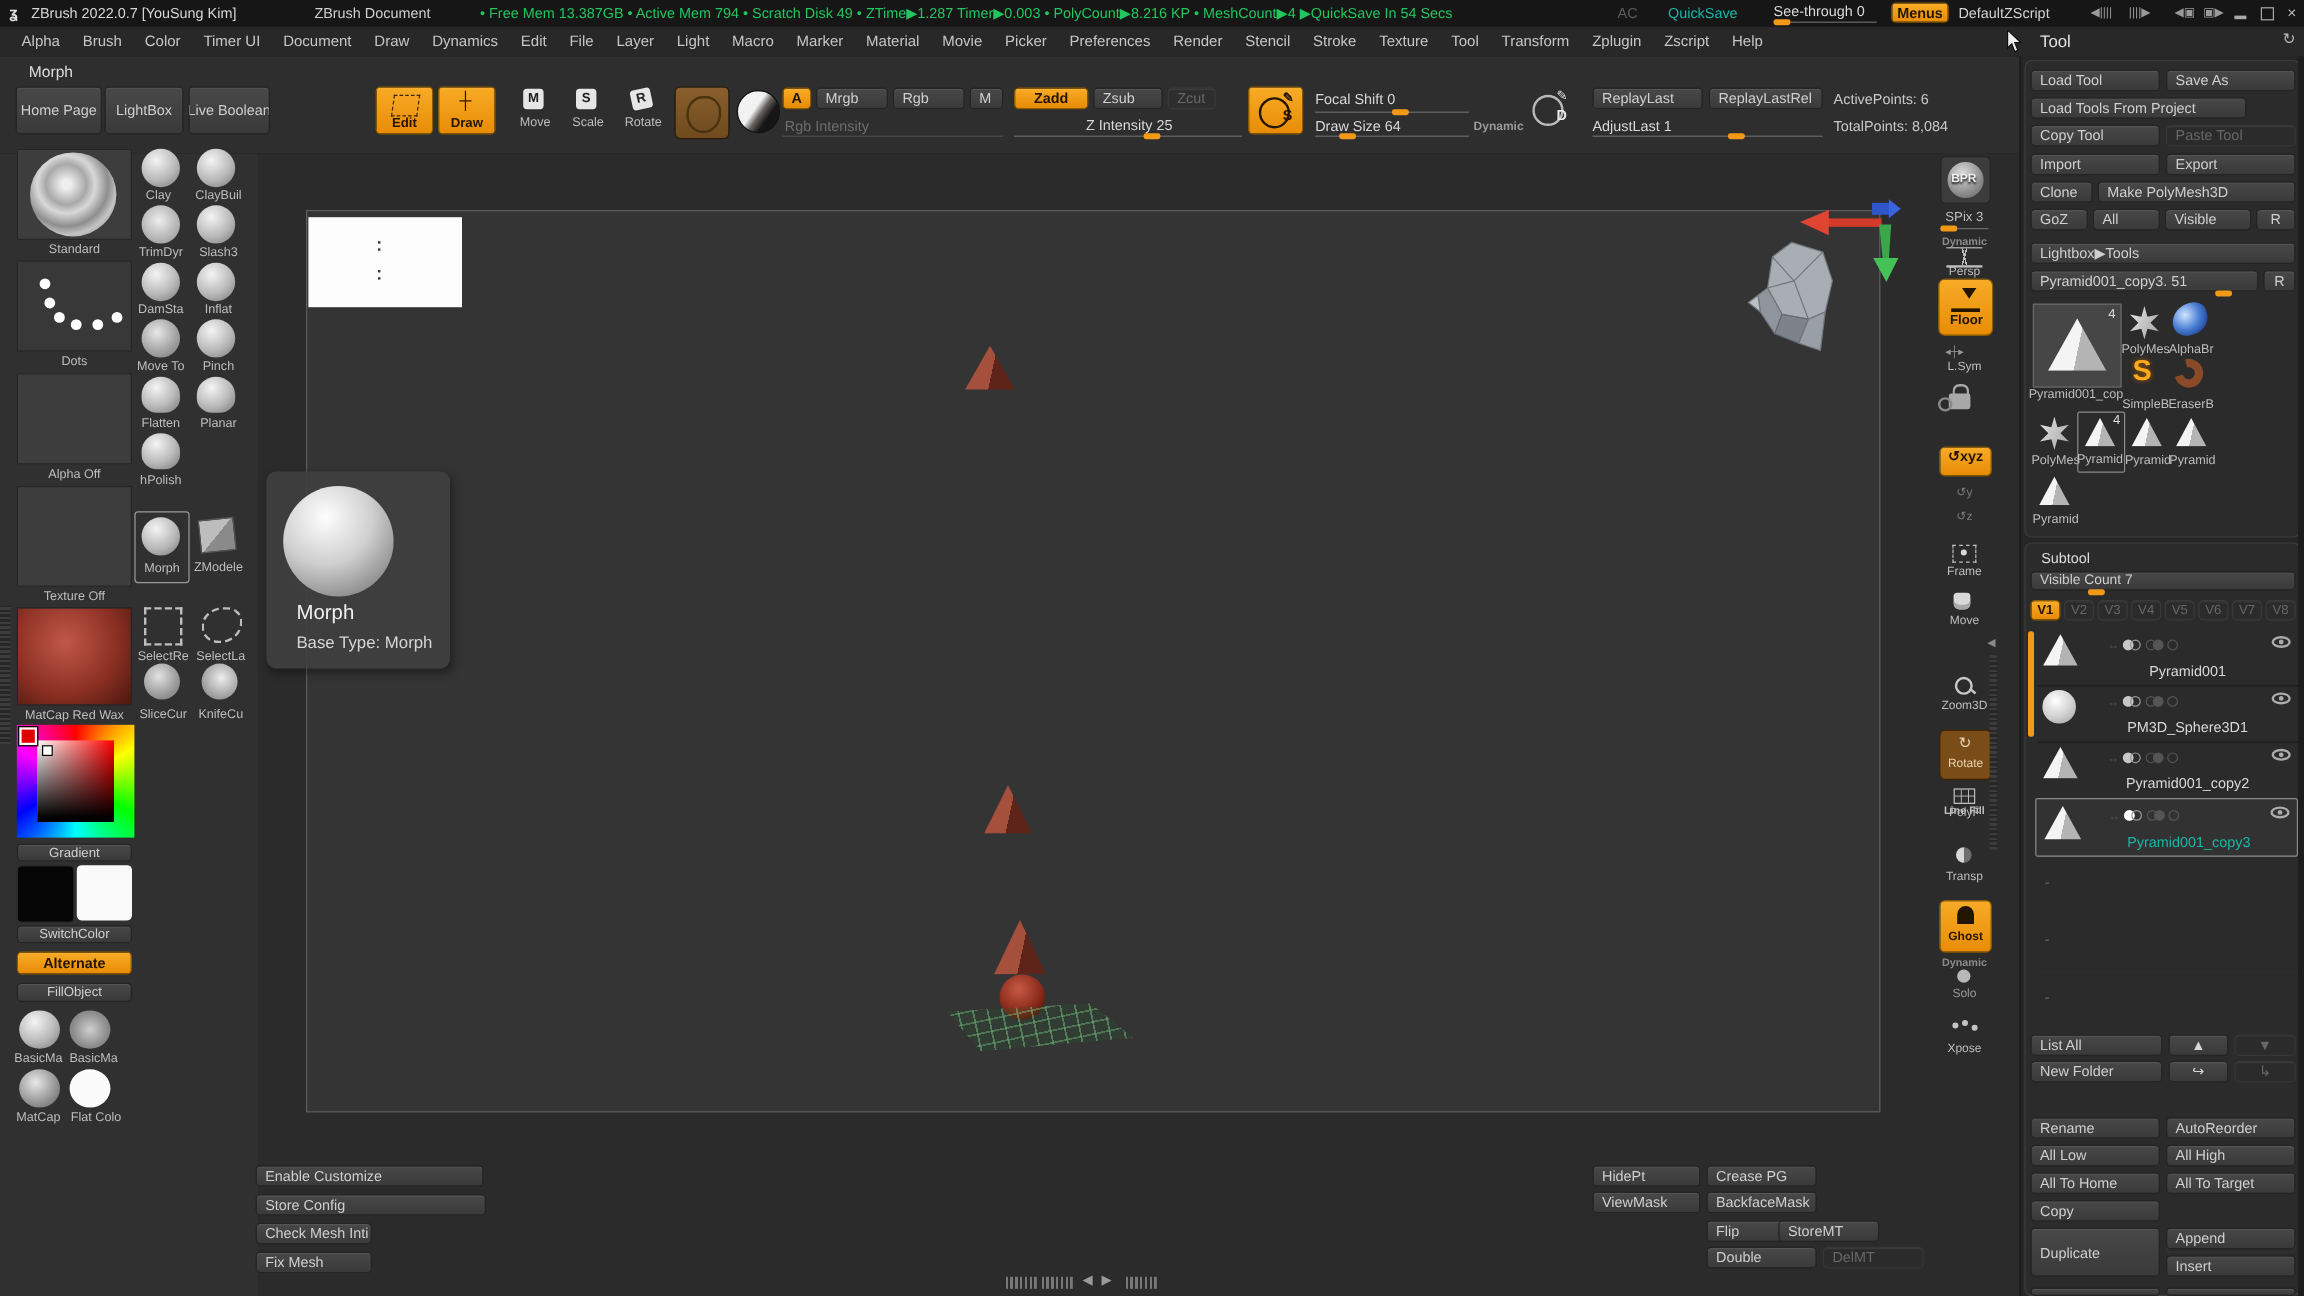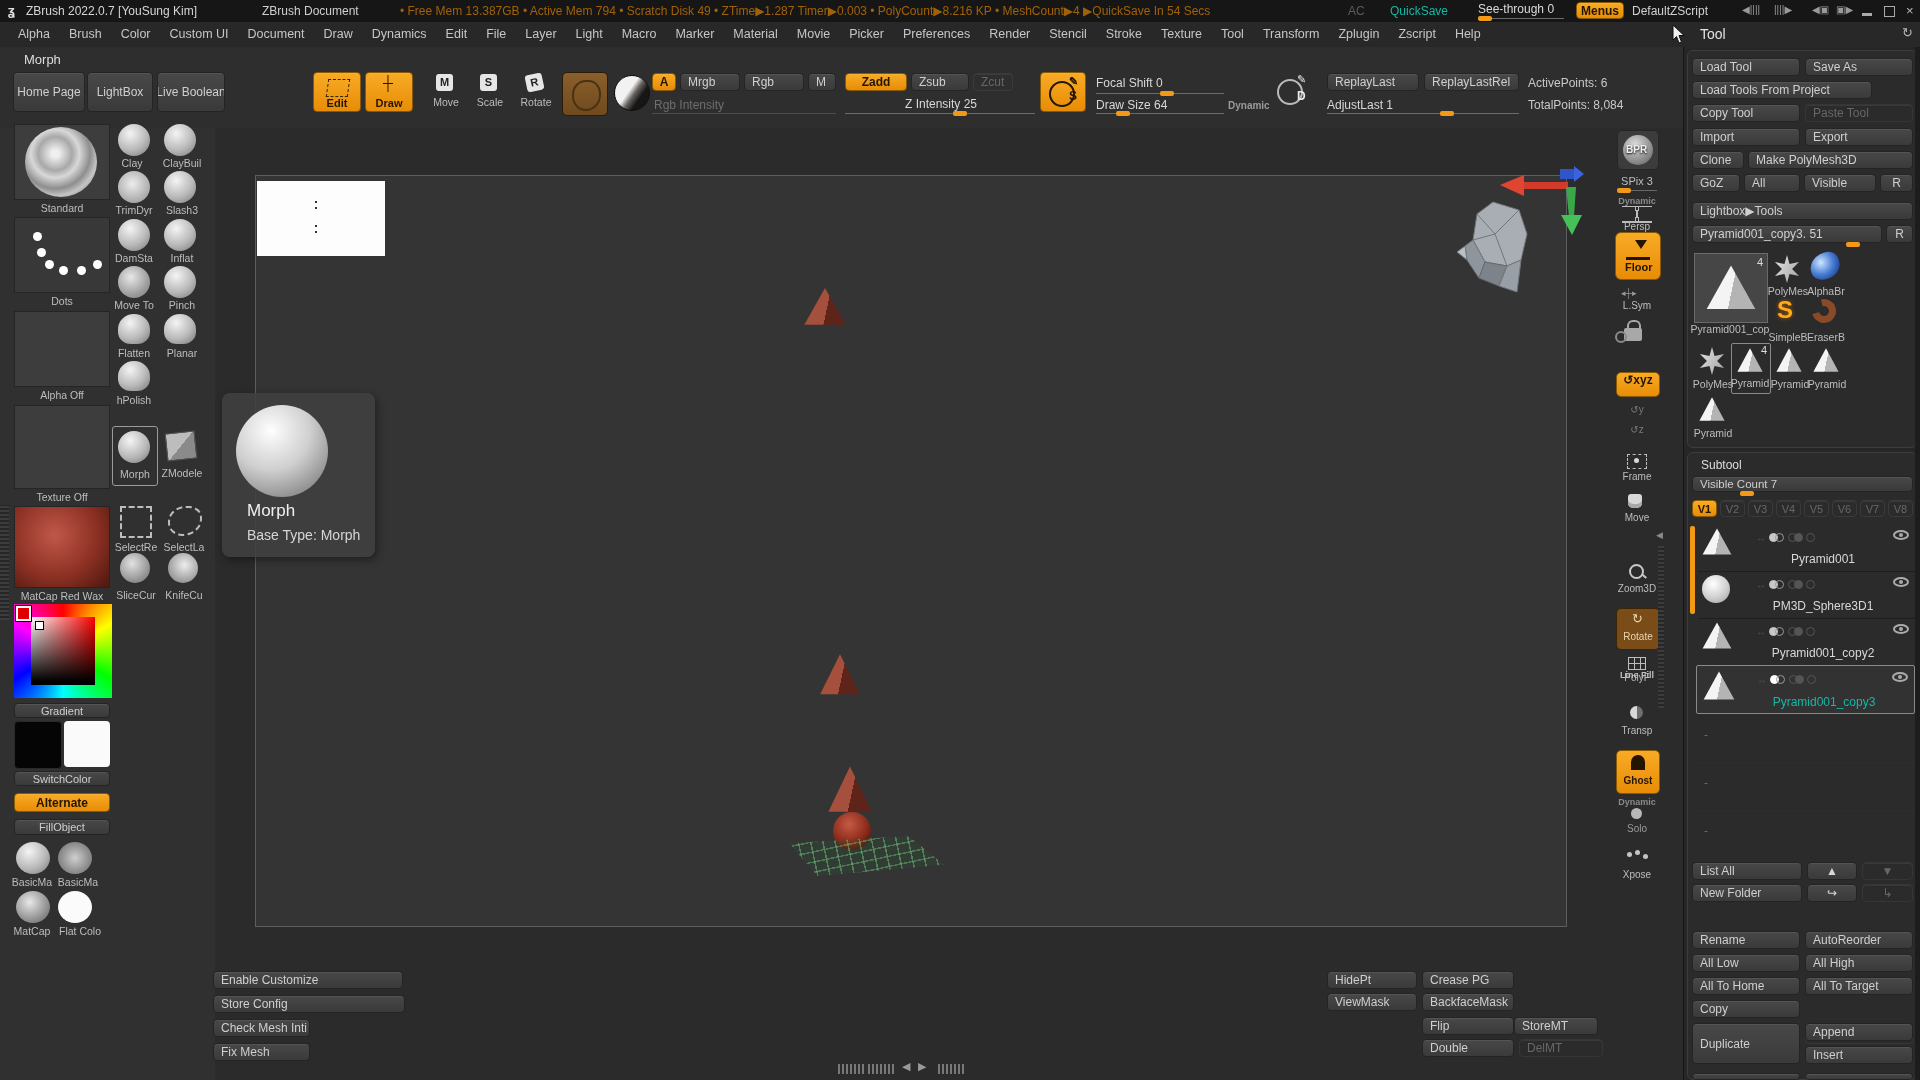--- a/index.html
+++ b/index.html
@@ -37,21 +37,21 @@
   .badge{position:absolute;font-size:11px;color:#dcdcdc}
   .vtx{background:repeating-linear-gradient(0deg,#3c3c3c 0 2px,#262626 2px 4px)}
 </style>
 </head>
 <body>
 
 <div class="A" style="left:0;top:0;width:1920px;height:22px;background:#161616;border-bottom:1px solid #000">
   <span class="lb" style="left:8px;top:3px;color:#e0e0e0;font-weight:bold;font-size:13px">ʓ</span>
   <span class="lb" style="left:26px;top:4px;color:#d6d6d6">ZBrush 2022.0.7 [YouSung Kim]</span>
   <span class="lb" style="left:262px;top:4px;color:#cfcfcf">ZBrush Document</span>
-  <span class="lb" style="left:400px;top:4px;color:#a16207">• Free Mem 13.387GB • Active Mem 794 • Scratch Disk 49 • ZTime▶1.287 Timer▶0.003 • PolyCount▶8.216 KP • MeshCount▶4 ▶QuickSave In 54 Secs</span>
+  <span class="lb" style="left:400px;top:4px;color:#22c55e">• Free Mem 13.387GB • Active Mem 794 • Scratch Disk 49 • ZTime▶1.287 Timer▶0.003 • PolyCount▶8.216 KP • MeshCount▶4 ▶QuickSave In 54 Secs</span>
   <span class="lb" style="left:1348px;top:4px;color:#5c5c5c">AC</span>
   <span class="lb" style="left:1390px;top:4px;color:#14b8a6">QuickSave</span>
   <span class="lb" style="left:1478px;top:2px;color:#dadada">See-through 0</span>
   <span class="line" style="left:1478px;top:18px;width:86px"></span>
   <span class="h" style="left:1478px;top:16px"></span>
   <span class="b on c" style="left:1576px;top:2px;width:48px;height:17px">Menus</span>
   <span class="lb" style="left:1632px;top:4px;color:#d2d2d2">DefaultZScript</span>
   <span class="lb" style="left:1742px;top:4px;color:#9a9a9a;font-size:10px">◀||||</span>
   <span class="lb" style="left:1774px;top:4px;color:#9a9a9a;font-size:10px">||||▶</span>
   <span class="lb" style="left:1812px;top:4px;color:#9a9a9a;font-size:10px">◀▣</span>
@@ -59,21 +59,21 @@
   <span class="A" style="left:1862px;top:13px;width:10px;height:3px;background:#aaa"></span>
   <span class="A" style="left:1884px;top:6px;width:9px;height:9px;border:1.5px solid #aaa"></span>
   <span class="lb" style="left:1906px;top:3px;color:#bbb;font-size:13px">×</span>
 </div>
 
 <div class="A" style="left:0;top:22px;width:1920px;height:25px;background:#282828;border-bottom:1px solid #161616">
   <div class="A" style="left:18px;top:5px;display:flex;gap:19px;font-size:12.5px;color:#c6c6c6">
     <span>Alpha</span>
     <span>Brush</span>
     <span>Color</span>
-    <span>Custom UI</span>
+    <span>Timer UI</span>
     <span>Document</span>
     <span>Draw</span>
     <span>Dynamics</span>
     <span>Edit</span>
     <span>File</span>
     <span>Layer</span>
     <span>Light</span>
     <span>Macro</span>
     <span>Marker</span>
     <span>Material</span>
@@ -355,21 +355,21 @@
   </div>
 <div class="b" style="left:1327px;top:993px;width:90px">
     <span>ViewMask</span>
   </div>
 <div class="b" style="left:1422px;top:993px;width:92px">
     <span>BackfaceMask</span>
   </div>
 <div class="b" style="left:1422px;top:1017px;width:92px">
     <span>Flip</span>
   </div>
-<div class="b" style="left:1514px;top:1017px;width:84px">
+<div class="b" style="left:1482px;top:1017px;width:84px">
     <span>StoreMT</span>
   </div>
 <div class="b" style="left:1422px;top:1039px;width:92px">
     <span>Double</span>
   </div>
 <div class="b dim" style="left:1519px;top:1039px;width:84px;background:none;border-color:#363636">
     <span>DelMT</span>
   </div>
 
 <span class="hatch" style="left:838px;top:1064px;width:26px"></span>

